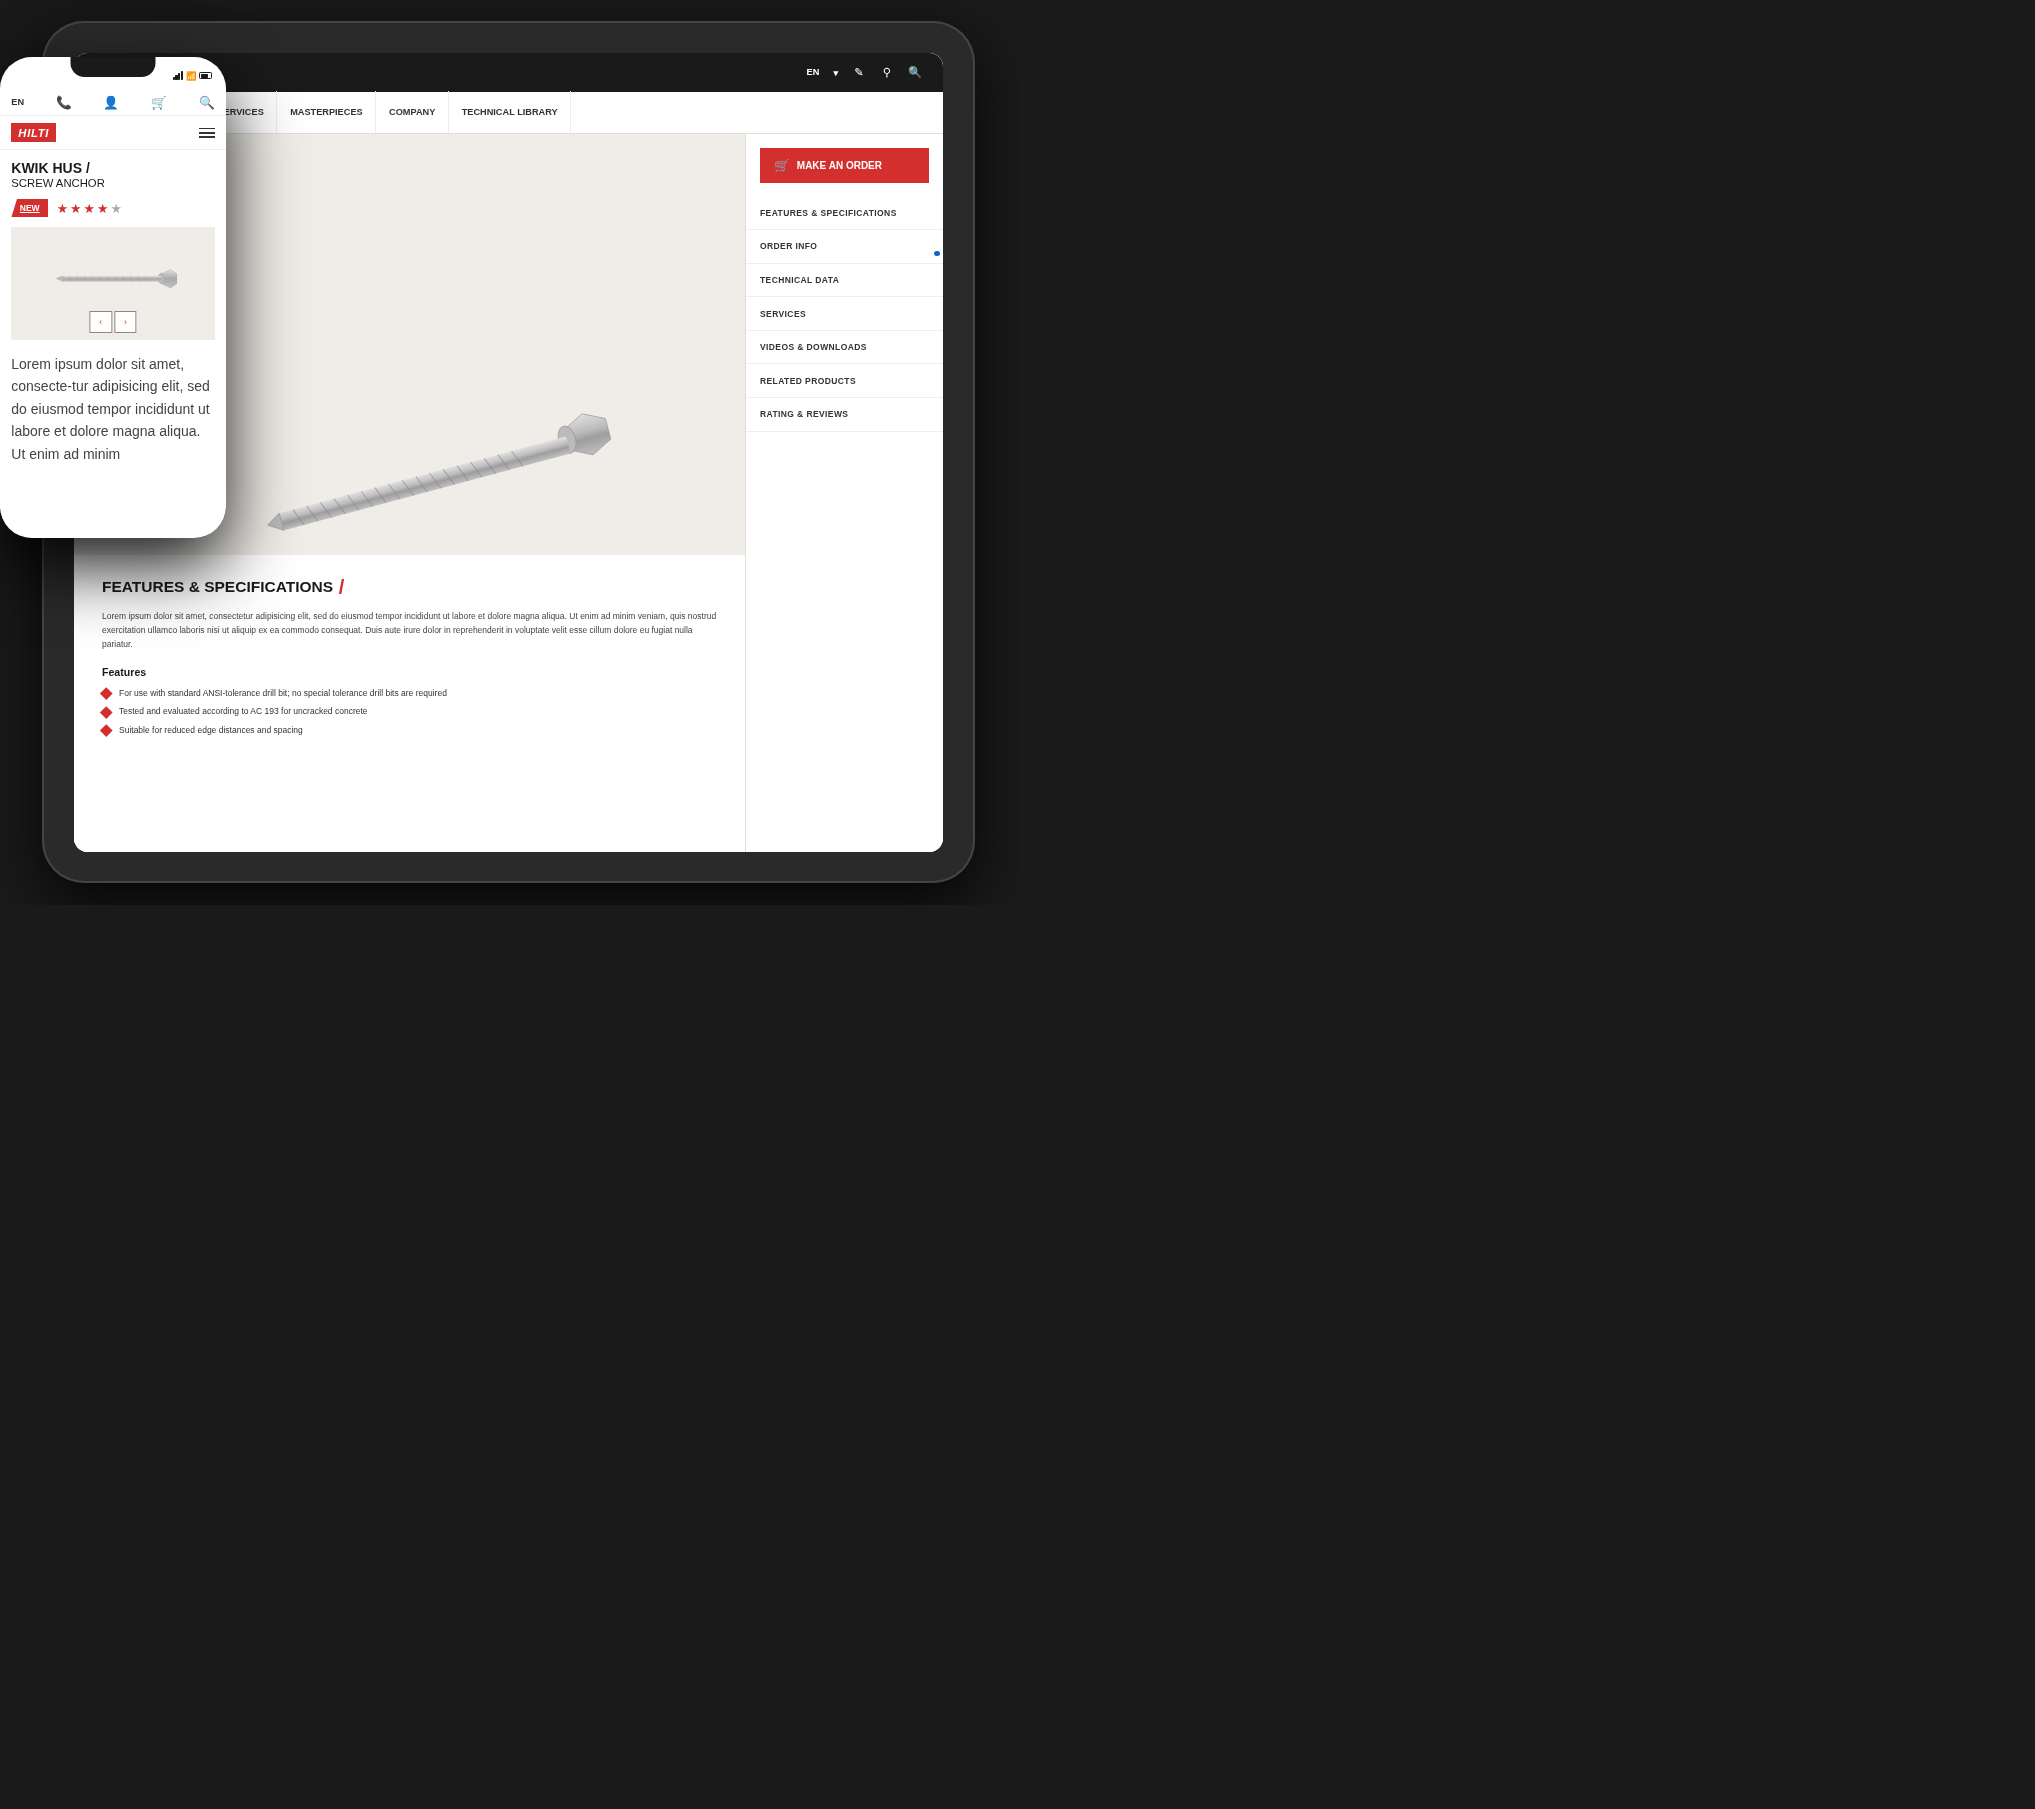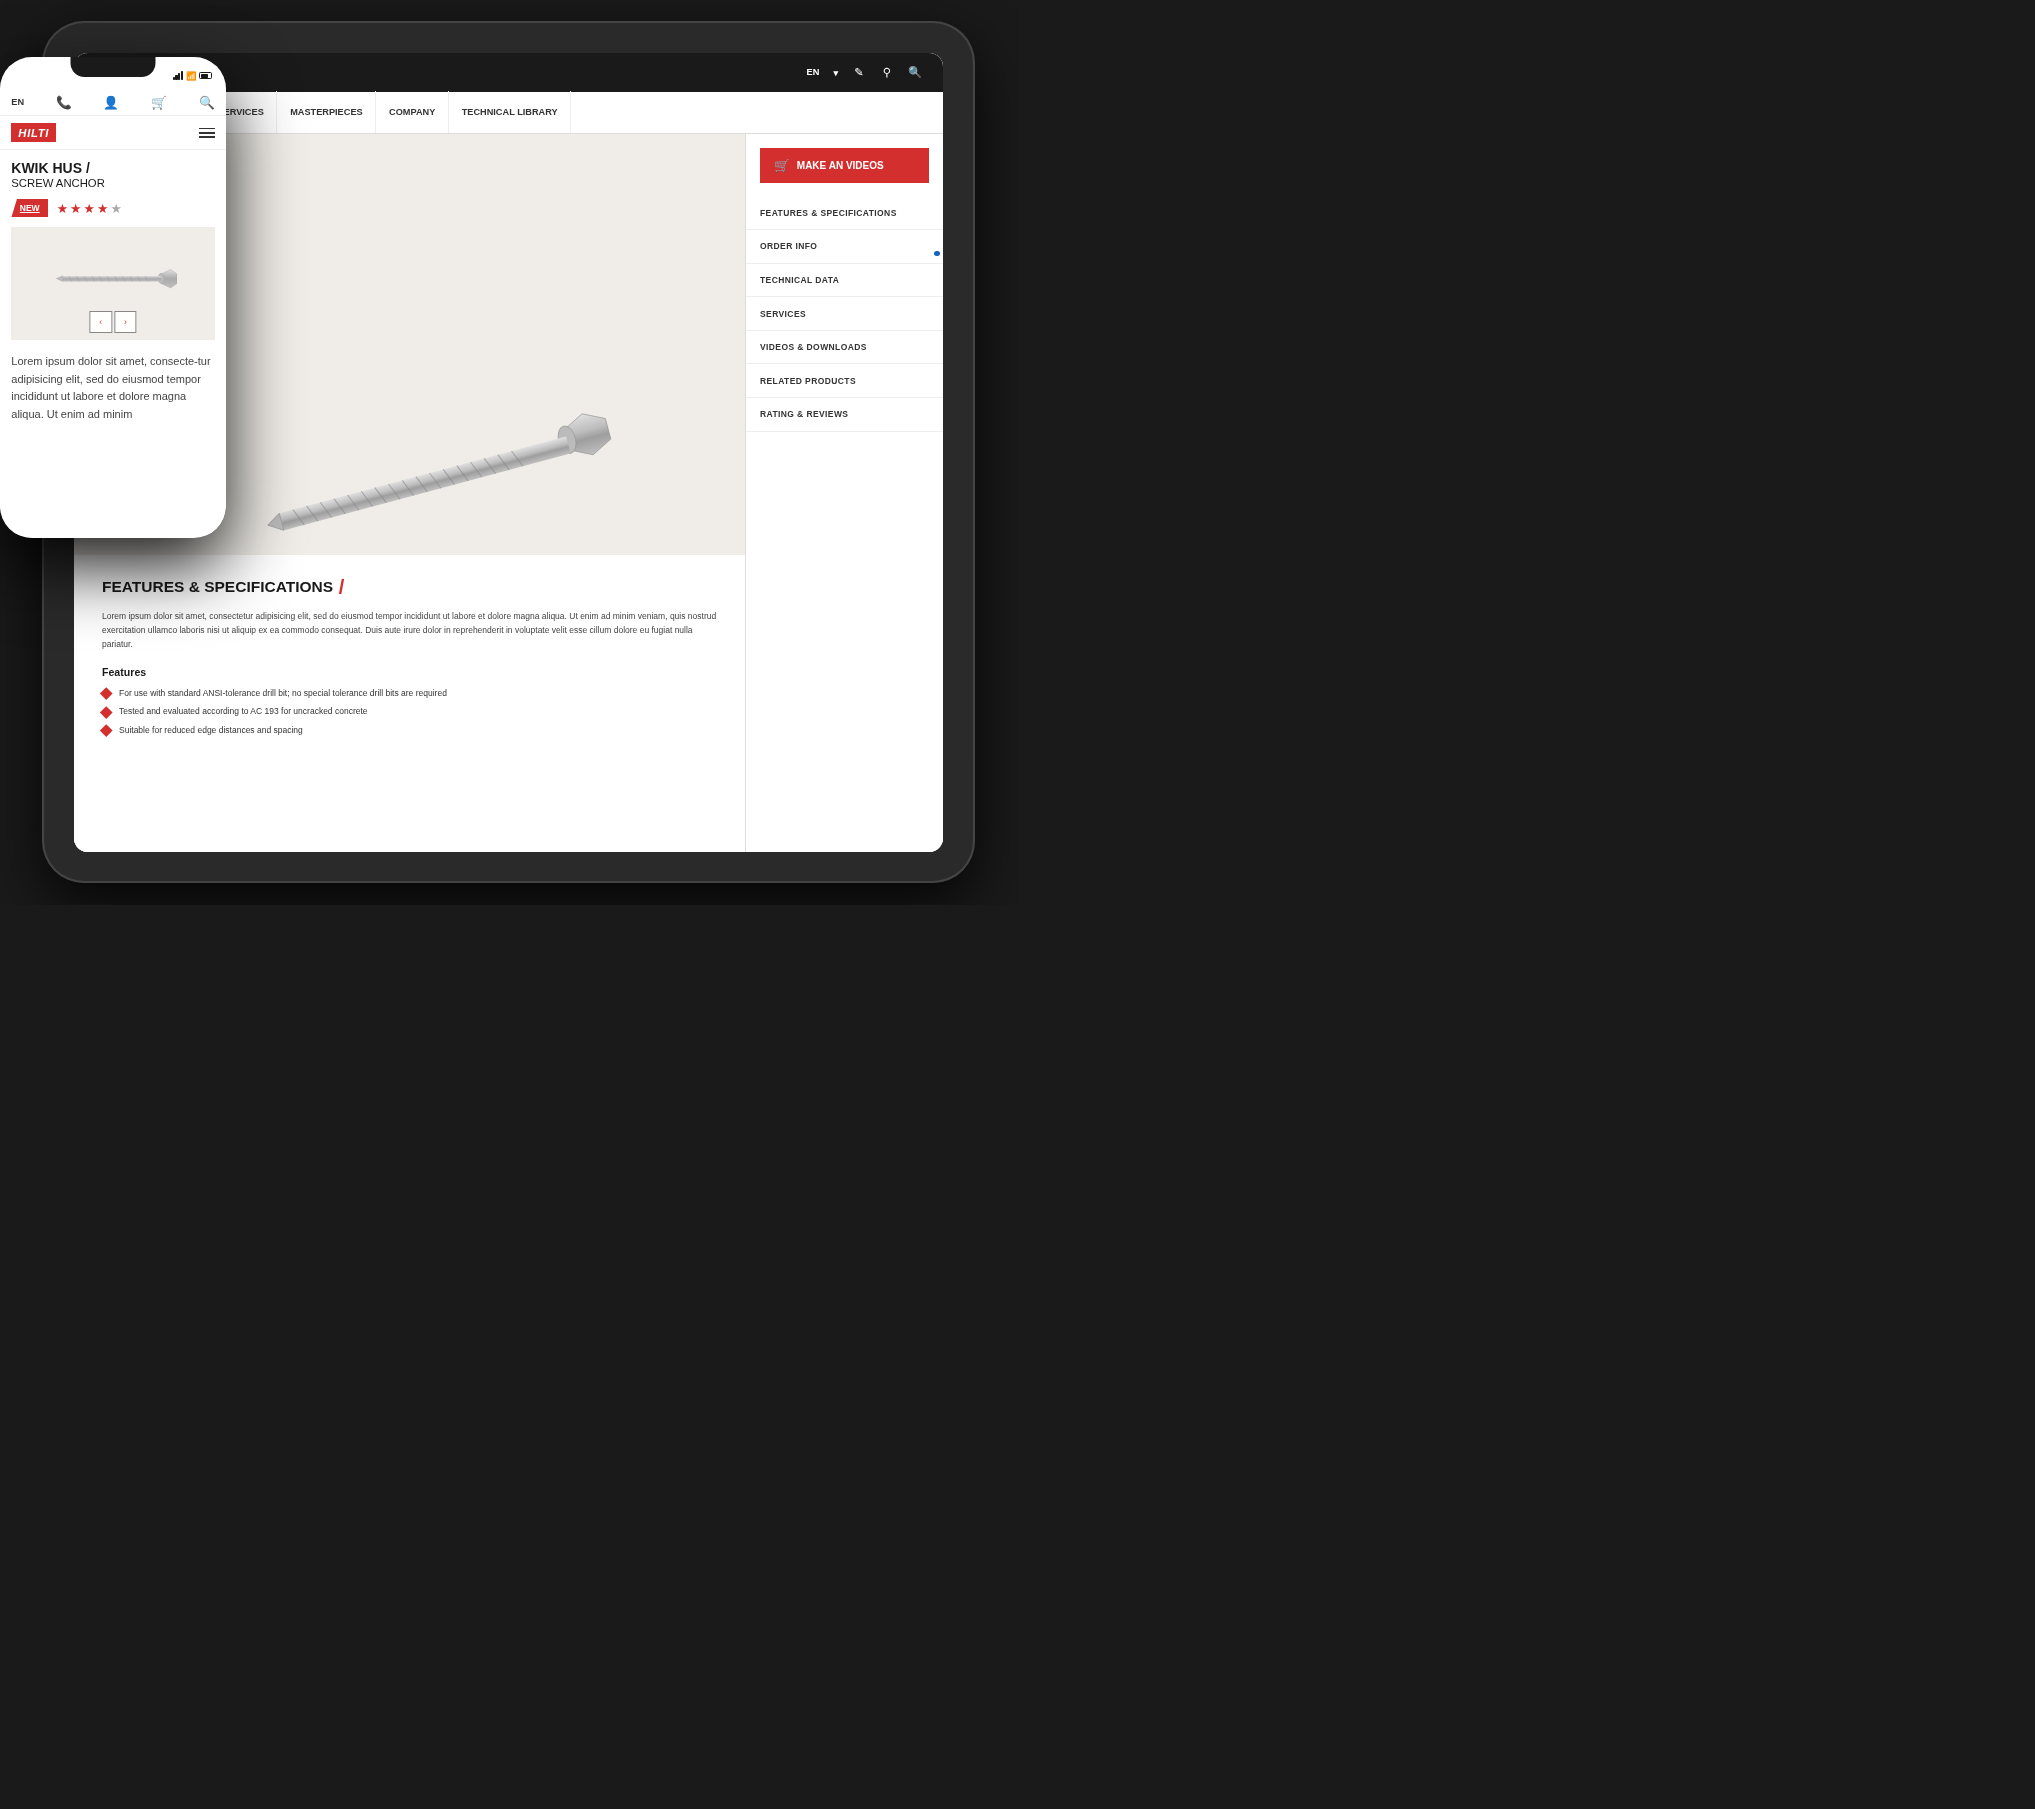--- a/index.html
+++ b/index.html
@@ -499,21 +499,21 @@
       display: flex;
       align-items: center;
       justify-content: center;
       font-size: 8.5px;
       color: #d32f2f;
       cursor: pointer;
     }
 
     .phone-text-area {
       padding: 8.5px 11.3px;
-      font-size: 11px;
+      font-size: 14px;
       color: #444;
       line-height: 1.6;
     }
 
     
     .corner-dot {
       position: absolute;
       top: 198px;
       right: 3.5px;
       width: 5.7px;
@@ -601,21 +601,21 @@
             </div>
             <div class="img-nav-btn">
               <span>›</span>
             </div>
           </div>
         </div>
 
         <div class="right-sidebar">
           <div class="make-order-btn">
             <span class="cart-icon-white">🛒</span>
-            <span>MAKE AN VIDEOS</span>
+            <span>MAKE AN ORDER</span>
           </div>
 
           <div class="sidebar-nav-item">FEATURES &amp; SPECIFICATIONS</div>
           <div class="sidebar-nav-item">ORDER INFO</div>
           <div class="sidebar-nav-item">TECHNICAL DATA</div>
           <div class="sidebar-nav-item">SERVICES</div>
           <div class="sidebar-nav-item">VIDEOS &amp; DOWNLOADS</div>
           <div class="sidebar-nav-item">RELATED PRODUCTS</div>
           <div class="sidebar-nav-item">RATING &amp; REVIEWS</div>
         </div>

